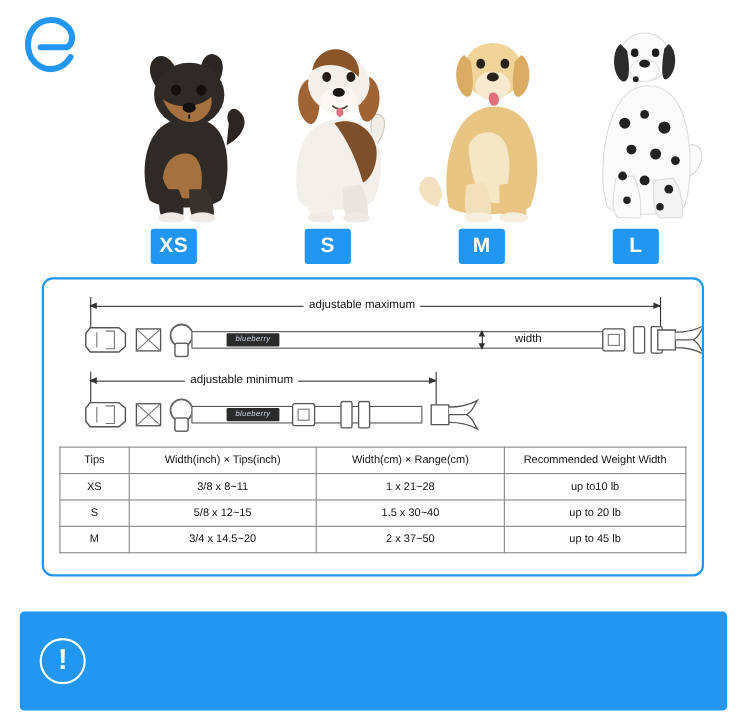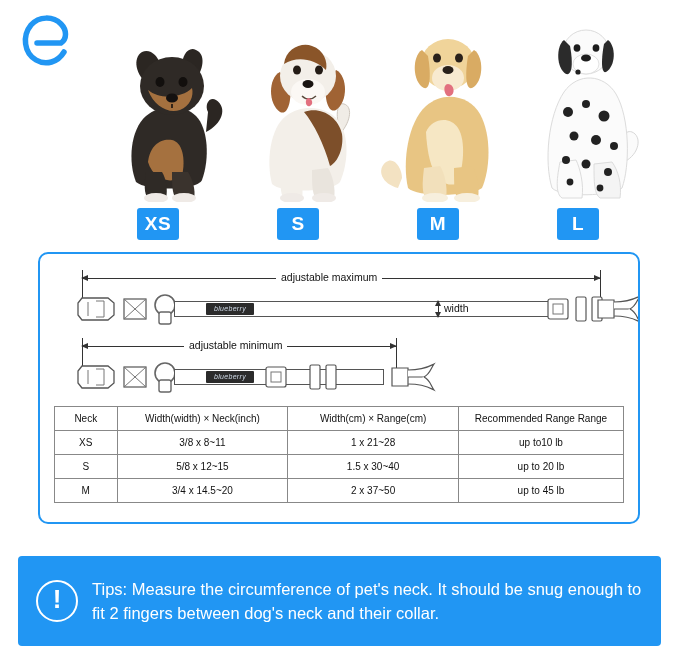--- a/index.html
+++ b/index.html
@@ -404,26 +404,26 @@
         <rect x="46" y="1" width="10" height="24" rx="1.5" fill="#fff" stroke="#555" stroke-width="1.2"></rect>
       </svg>
 
       <svg style="position:absolute; left:556px; top:40px;" width="48" height="30">
         <path d="M2 6 L18 6 L18 24 L2 24 Z" fill="#fff" stroke="#555" stroke-width="1.2"></path>
         <path d="M18 8 C34 8 40 4 44 2 C40 8 40 12 34 15 L18 15" fill="#fff" stroke="#555" stroke-width="1.2"></path>
         <path d="M18 22 C34 22 40 26 44 28 C40 22 40 18 34 15" fill="#fff" stroke="#555" stroke-width="1.2"></path>
       </svg>
 
       <div class="vdim" style="left:398px; top:47px; height:16px;"></div>
-      <div class="width-label" style="left:404px; top:48px;">width</div>
+      <div class="width-label" style="left:428px; top:48px;">width</div>
 
       <div class="tick" style="left:42px; top:84px; height:42px;"></div>
       <div class="tick" style="left:356px; top:84px; height:42px;"></div>
       <div class="dimline" style="left:42px; top:92px; width:314px;"></div>
-      <div class="dim-label" style="left:144px; top:85px;">adjustable minimum</div>
+      <div class="dim-label" style="left:128px; top:85px;">adjustable minimum</div>
 
       <svg style="position:absolute; left:34px; top:108px;" width="42" height="30">
         <path d="M8 4 L34 4 L40 9 L40 21 L34 26 L8 26 L4 21 L4 9 Z" fill="#fff" stroke="#555" stroke-width="1.3"></path>
         <path d="M14 8 L14 22" stroke="#777" stroke-width="1"></path>
         <path d="M22 7 L30 7 L30 23 L22 23" fill="none" stroke="#777" stroke-width="1"></path>
       </svg>
       <svg style="position:absolute; left:82px; top:110px;" width="26" height="26">
         <rect x="2" y="3" width="22" height="20" fill="#fff" stroke="#555" stroke-width="1.2"></rect>
         <path d="M2 3 L24 23 M24 3 L2 23" stroke="#777" stroke-width="1"></path>
       </svg>
@@ -443,24 +443,24 @@
         <path d="M2 6 L18 6 L18 24 L2 24 Z" fill="#fff" stroke="#555" stroke-width="1.2"></path>
         <path d="M18 8 C34 8 40 4 44 2 C40 8 40 12 34 15 L18 15" fill="#fff" stroke="#555" stroke-width="1.2"></path>
         <path d="M18 22 C34 22 40 26 44 28 C40 22 40 18 34 15" fill="#fff" stroke="#555" stroke-width="1.2"></path>
       </svg>
     </div>
 
     <div class="table-wrap">
       <table class="sizes">
         <tbody>
         <tr>
-          <th class="col-size">Neck</th>
-          <th class="col-inch">Width(width)  × Neck(inch)</th>
+          <th class="col-size">Tips</th>
+          <th class="col-inch">Width(inch)  × Tips(inch)</th>
           <th class="col-cm">Width(cm)  × Range(cm)</th>
-          <th class="col-wt">Recommended Range Range</th>
+          <th class="col-wt">Recommended Weight Width</th>
         </tr>
         <tr>
           <td>XS</td>
           <td>3/8 x 8~11</td>
           <td>1 x 21~28</td>
           <td>up to10 lb</td>
         </tr>
         <tr>
           <td>S</td>
           <td>5/8 x 12~15</td>
@@ -474,16 +474,15 @@
           <td>up to 45 lb</td>
         </tr>
 
       </tbody>
         </table>
     </div>
   </div>
 
   <div class="tips">
     <div class="tips-icon">!</div>
-    <div class="tips-text">Tips: Measure the circumference of pet's neck. It should be snug enough to fit 2 fingers between dog's neck and their collar.</div>
   </div>
 
 </div>
 
 </body></html>

